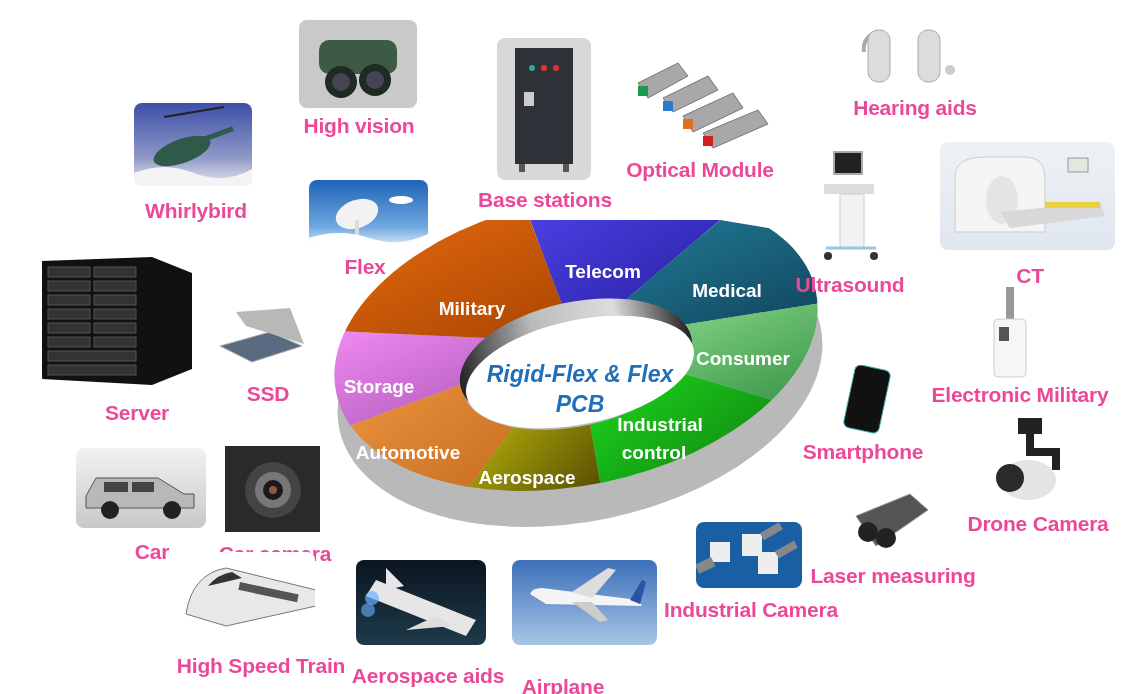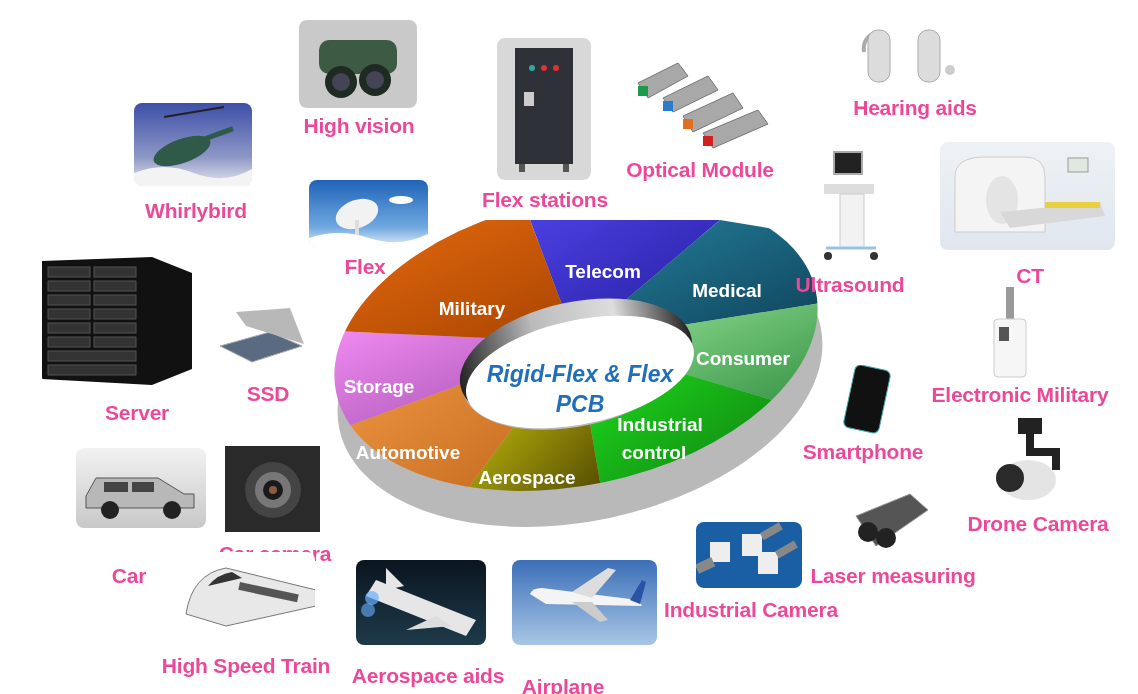--- a/index.html
+++ b/index.html
@@ -103,21 +103,21 @@
   <svg width="94" height="142">
       <rect x="18" y="10" width="58" height="116" fill="#2e3238"></rect>
       <circle cx="35" cy="30" r="3" fill="#3a9"></circle>
       <circle cx="47" cy="30" r="3" fill="#d33"></circle>
       <circle cx="59" cy="30" r="3" fill="#d33"></circle>
       <rect x="27" y="54" width="10" height="14" fill="#ccc"></rect>
       <rect x="22" y="126" width="6" height="8" fill="#555"></rect>
       <rect x="66" y="126" width="6" height="8" fill="#555"></rect>
     </svg>
 </div>
-<div class="lbl" style="left:545px;top:188px;">Flex stations</div>
+<div class="lbl" style="left:545px;top:188px;">Base stations</div>
 
 <div class="thumb" style="left:628px;top:28px;width:150px;height:126px;background:#ffffff;">
   <svg width="150" height="126">
       <g fill="#a8a8a8" stroke="#777">
         <polygon points="10,55 50,35 60,48 20,70"></polygon>
         <polygon points="35,70 80,48 90,62 45,84"></polygon>
         <polygon points="55,88 105,65 115,80 65,104"></polygon>
         <polygon points="75,105 130,82 140,96 85,120"></polygon>
       </g>
       <rect x="10" y="58" width="10" height="10" fill="#1a9a4a"></rect>
@@ -240,21 +240,21 @@
 
 <div class="thumb" style="left:76px;top:448px;width:130px;height:80px;background:linear-gradient(#f2f2f2,#c8c8c8);">
   <svg width="130" height="80">
       <path d="M10,48 l10,-18 h62 l26,16 h10 v14 h-108z" fill="#b8b8b8" stroke="#555"></path>
       <circle cx="34" cy="62" r="9" fill="#222"></circle>
       <circle cx="96" cy="62" r="9" fill="#222"></circle>
       <rect x="28" y="34" width="24" height="10" fill="#444"></rect>
       <rect x="56" y="34" width="22" height="10" fill="#444"></rect>
     </svg>
 </div>
-<div class="lbl" style="left:129px;top:540px;margin-top:24px;">Car</div>
+<div class="lbl" style="left:152px;top:540px;">Car</div>
 
 <div class="thumb" style="left:225px;top:446px;width:95px;height:86px;background:#2a2a2a;border-radius:0;">
   <svg width="95" height="86">
       <circle cx="48" cy="44" r="28" fill="#444"></circle>
       <circle cx="48" cy="44" r="18" fill="#777"></circle>
       <circle cx="48" cy="44" r="10" fill="#1a1a1a"></circle>
       <circle cx="48" cy="44" r="4" fill="#8a5a44"></circle>
     </svg>
 </div>
 <div class="lbl" style="left:275px;top:542px;">Car camera</div>
@@ -280,21 +280,21 @@
 </div>
 <div class="lbl" style="left:751px;top:598px;">Industrial Camera</div>
 
 <div class="thumb" style="left:180px;top:552px;width:135px;height:84px;background:#ffffff;">
   <svg width="135" height="84">
       <path d="M6,62 q6,-40 40,-46 l90,22 v16 l-90,20z" fill="#e8e8e8" stroke="#777"></path>
       <path d="M28,34 q10,-12 24,-14 l10,6 z" fill="#333"></path>
       <rect x="60" y="30" width="60" height="8" fill="#555" transform="rotate(12 60 30)"></rect>
     </svg>
 </div>
-<div class="lbl" style="left:246px;top:654px;">High Speed Train</div>
+<div class="lbl" style="left:261px;top:654px;">High Speed Train</div>
 
 <div class="thumb" style="left:356px;top:560px;width:130px;height:85px;background:linear-gradient(#0b1520,#1e3a4a);">
   <svg width="130" height="85">
       <polygon points="20,20 120,60 110,76 10,36" fill="#e6e6e6"></polygon>
       <polygon points="30,8 48,26 30,30" fill="#e6e6e6"></polygon>
       <polygon points="50,70 80,56 96,66" fill="#ddd"></polygon>
       <circle cx="16" cy="38" r="7" fill="#6ab0ff" opacity="0.7"></circle>
       <circle cx="12" cy="50" r="7" fill="#6ab0ff" opacity="0.6"></circle>
     </svg>
 </div>

